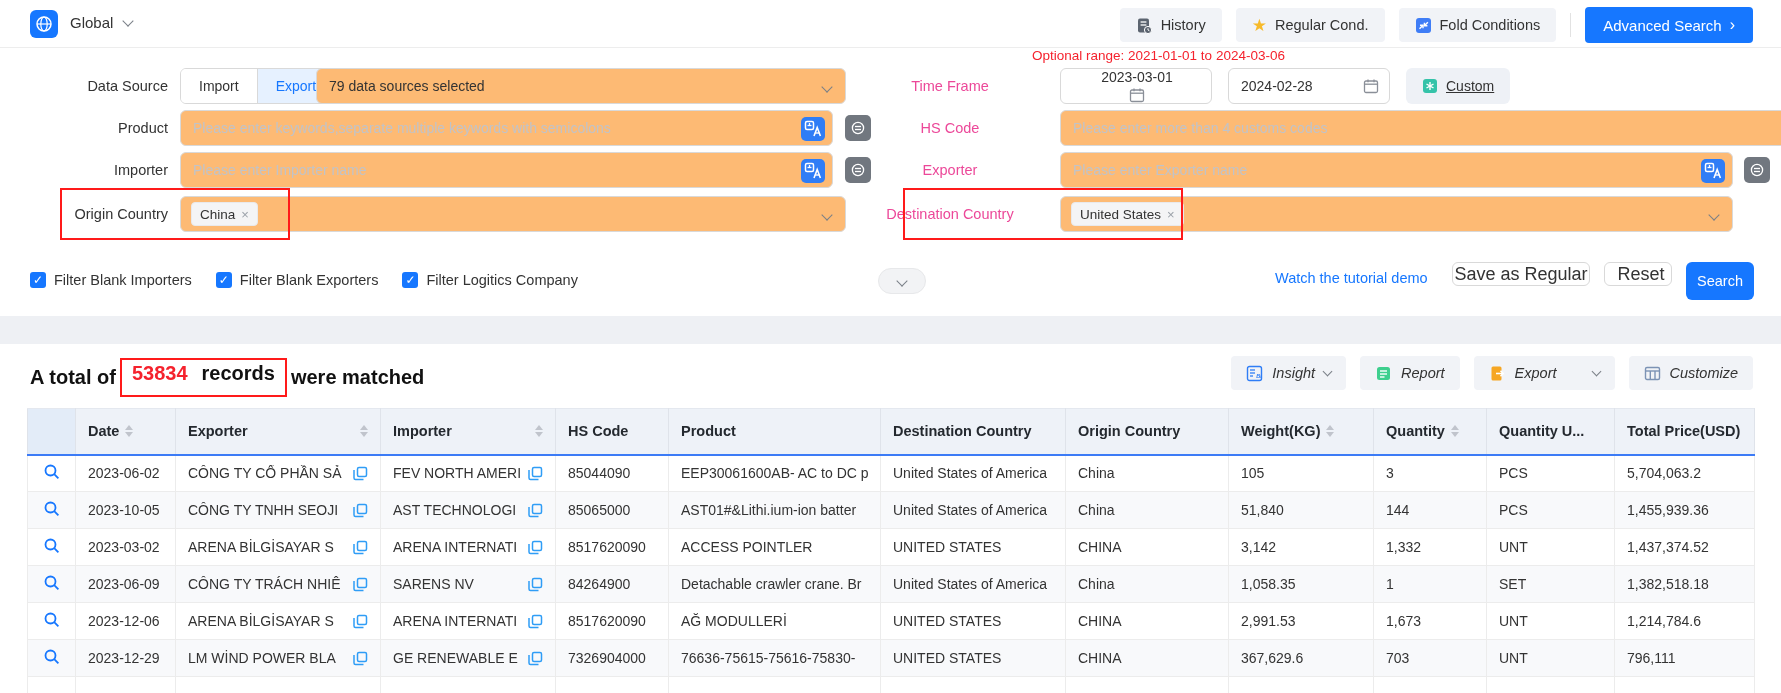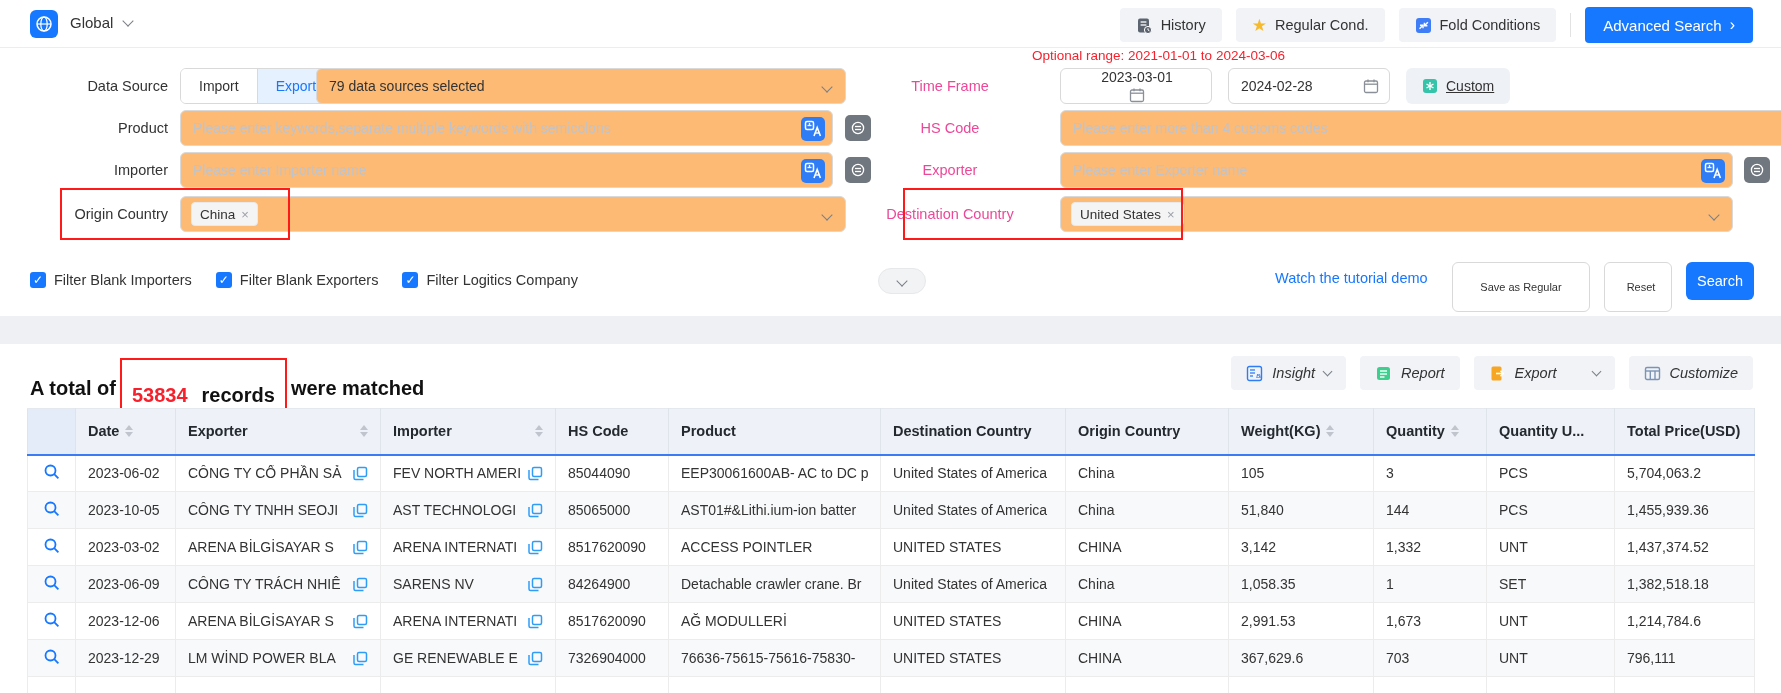--- a/index.html
+++ b/index.html
@@ -52,32 +52,32 @@
   .tag-x { color:#9aa0a8; font-size:13px; cursor:pointer; }
   .red-box { position:absolute; border:2px solid #ff1a1a; pointer-events:none; }
   .cb-row { position:absolute; top:214px; left:30px; display:flex; gap:24px; align-items:center; height:36px; }
   .cb-item { display:flex; align-items:center; gap:8px; font-size:14.5px; color:#333; cursor:pointer; }
   .cb-box { width:16px; height:16px; background:#1677ff; border-radius:3px; color:#fff; font-size:12px;
             display:flex; align-items:center; justify-content:center; line-height:1; }
   .collapse-pill { position:absolute; left:878px; top:220px; width:48px; height:26px; background:#f2f3f5;
                    border:1px solid #e7e8ea; border-radius:13px; display:flex; align-items:center;
                    justify-content:center; cursor:pointer; }
   .tutorial { position:absolute; left:1275px; top:222px; color:#1677ff; font-size:14.5px; cursor:pointer; }
-  .btn-outline { position:absolute; top:214px; height:50px; background:#fff; border:1px solid #d9d9d9;
-                 border-radius:6px; font-size:11px; color:#333; display:flex; align-items:center;
+  .btn-outline { position:absolute; top:214px; height:24px; background:#fff; border:1px solid #d9d9d9;
+                 border-radius:6px; font-size:18px; color:#333; display:flex; align-items:center;
                  justify-content:center; cursor:pointer; }
   .btn-primary { position:absolute; top:214px; height:38px; background:#1677ff; border-radius:6px; font-size:14.5px;
                  color:#fff; display:flex; align-items:center; justify-content:center; cursor:pointer; }
 
   
   .gray-band { position:absolute; left:0; top:316px; width:1781px; height:28px; background:#eef0f4; }
   .results { position:absolute; left:0; top:344px; width:1781px; height:349px; background:#fff; }
   .total-line { position:absolute; left:30px; top:14px; font-size:20px; font-weight:bold; color:#111;
                 display:flex; align-items:center; }
-  .total-redbox { border:2px solid #ff1a1a; padding:24px 10px 10px 10px; margin:0 4px; display:inline-flex; gap:14px; }
+  .total-redbox { border:2px solid #ff1a1a; padding:2px 10px 10px 10px; margin:0 4px; display:inline-flex; gap:14px; }
   .total-count { color:#f5222d; }
   .res-btns { position:absolute; right:28px; top:12px; display:flex; gap:14px;font-style:italic; }
   .res-pill { height:34px; background:#f1f3f7; border-radius:4px; display:flex; align-items:center; gap:9px;
               padding:0 15px; font-size:14.5px; color:#333; cursor:pointer; }
   .caret-pair { display:inline-flex; flex-direction:column; gap:2px; margin-left:6px; cursor:pointer; }
   .caret-up { width:0; height:0; border-left:4px solid transparent; border-right:4px solid transparent;
               border-bottom:5px solid #c0c4cc; }
   .caret-dn { width:0; height:0; border-left:4px solid transparent; border-right:4px solid transparent;
               border-top:5px solid #c0c4cc; }
 

